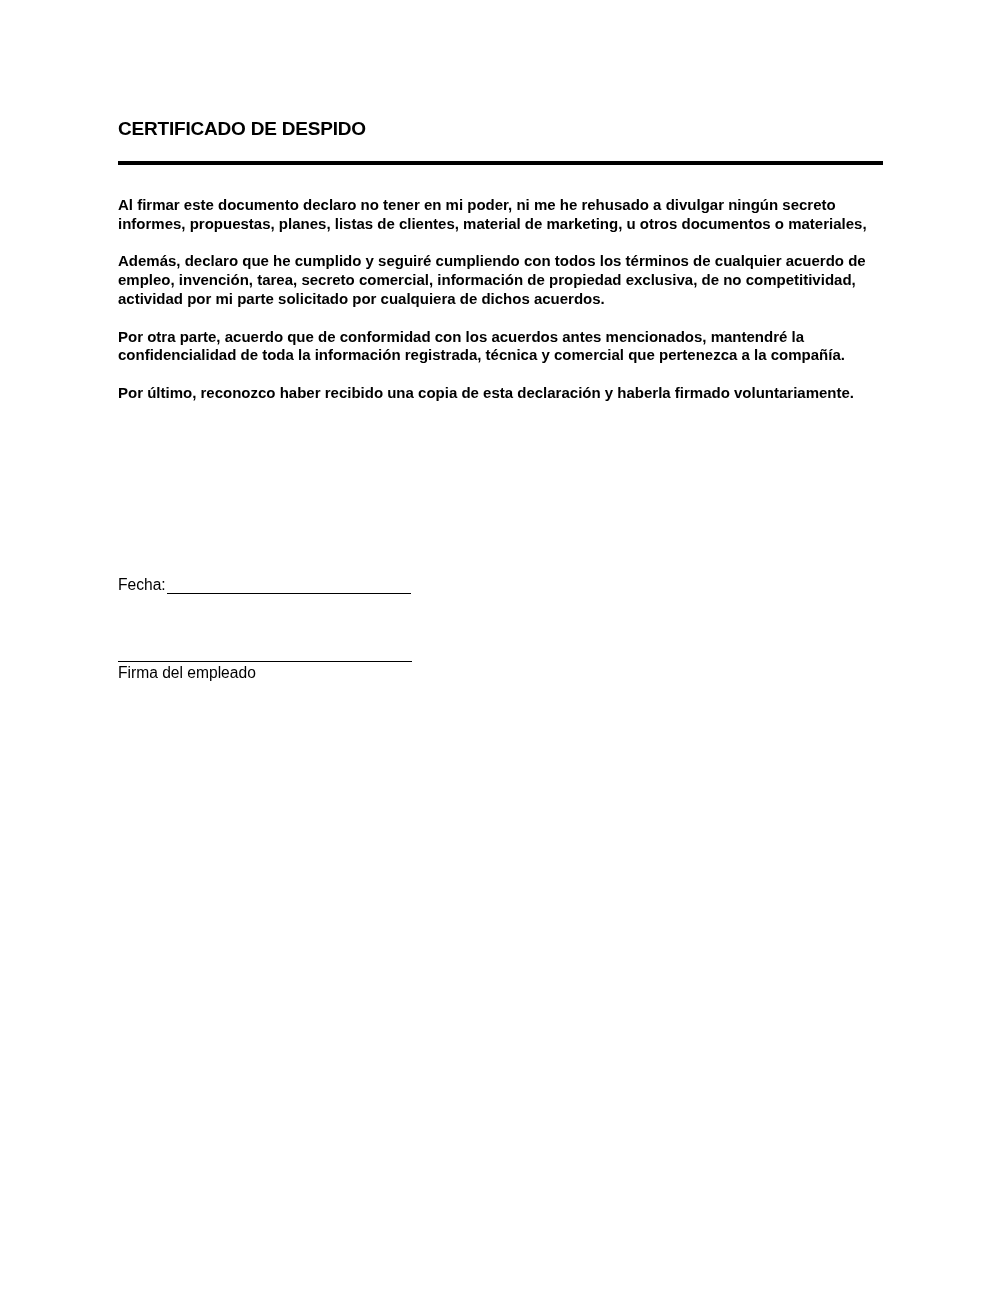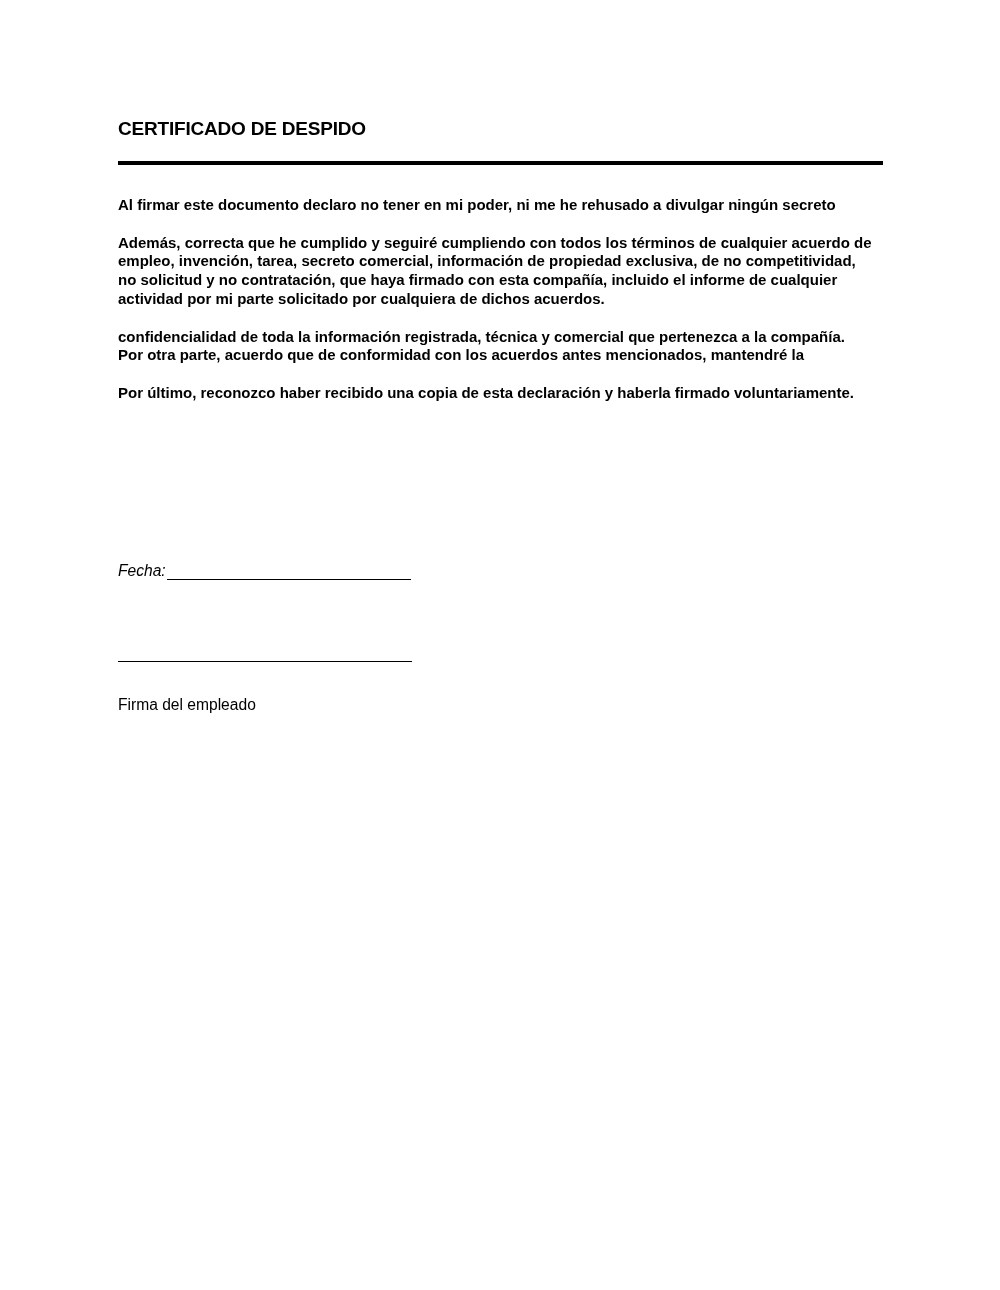--- a/index.html
+++ b/index.html
@@ -4,45 +4,45 @@
 <style>
   html, body { margin: 0; padding: 0; background: #ffffff; }
   body { width: 1000px; height: 1290px; position: relative; overflow: hidden; font-family: "Liberation Sans", sans-serif; color: #000; }
   .page { position: absolute; left: 118px; top: 0; width: 765px; }
   .title { position: absolute; top: 118px; left: 0; font-size: 19px; font-weight: bold; margin: 0; letter-spacing: -0.2px; white-space: nowrap; }
   .rule { position: absolute; top: 161px; left: 0; width: 765px; height: 4px; background: #000; }
   .body-text { position: absolute; top: 196px; left: 0; width: 765px; font-size: 15px; line-height: 18.8px; font-weight: bold; }
   .body-text p { margin: 0 0 18.8px 0; }
   .line { display: block; white-space: nowrap; }
   .sig { position: absolute; left: 0; font-size: 15.6px; }
-  .fecha { top: 562px; display: flex; align-items: flex-end; font-style: italic; }
+  .fecha { top: 576px; display: flex; align-items: flex-end; }
   .fecha-line { display: inline-block; width: 244px; border-bottom: 1.5px solid #000; height: 16px; margin-left: 1px; }
   .firma-line { position: absolute; top: 661px; left: 0; width: 294px; height: 0; border-bottom: 1.5px solid #000; }
-  .firma-label { top: 696px; }
+  .firma-label { top: 664px; }
 </style>
 </head>
 <body>
 
 <div class="page">
   <h1 class="title">CERTIFICADO DE DESPIDO</h1>
   <div class="rule"></div>
 
   <div class="body-text">
     <p>
       <span class="line">Al firmar este documento declaro no tener en mi poder, ni me he rehusado a divulgar ningún secreto</span>
+      <span class="line">informes, propuestas, planes, listas de clientes, material de marketing, u otros documentos o materiales,</span>
     </p>
     <p>
-      <span class="line">Además, correcta que he cumplido y seguiré cumpliendo con todos los términos de cualquier acuerdo de</span>
+      <span class="line">Además, declaro que he cumplido y seguiré cumpliendo con todos los términos de cualquier acuerdo de</span>
       <span class="line">empleo, invención, tarea, secreto comercial, información de propiedad exclusiva, de no competitividad,</span>
-      <span class="line">no solicitud y no contratación, que haya firmado con esta compañía, incluido el informe de cualquier</span>
       <span class="line">actividad por mi parte solicitado por cualquiera de dichos acuerdos.</span>
     </p>
     <p>
+      <span class="line">Por otra parte, acuerdo que de conformidad con los acuerdos antes mencionados, mantendré la</span>
       <span class="line">confidencialidad de toda la información registrada, técnica y comercial que pertenezca a la compañía.</span>
-      <span class="line">Por otra parte, acuerdo que de conformidad con los acuerdos antes mencionados, mantendré la</span>
     </p>
     <p>
       <span class="line">Por último, reconozco haber recibido una copia de esta declaración y haberla firmado voluntariamente.</span>
     </p>
   </div>
 
   <div class="sig fecha">
     <span>Fecha:</span>
     <span class="fecha-line"></span>
   </div>

